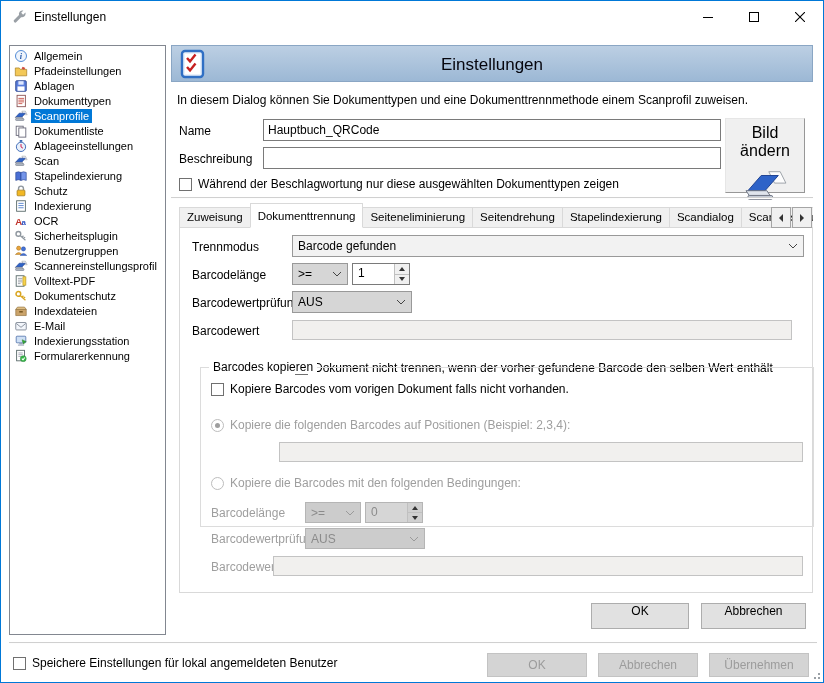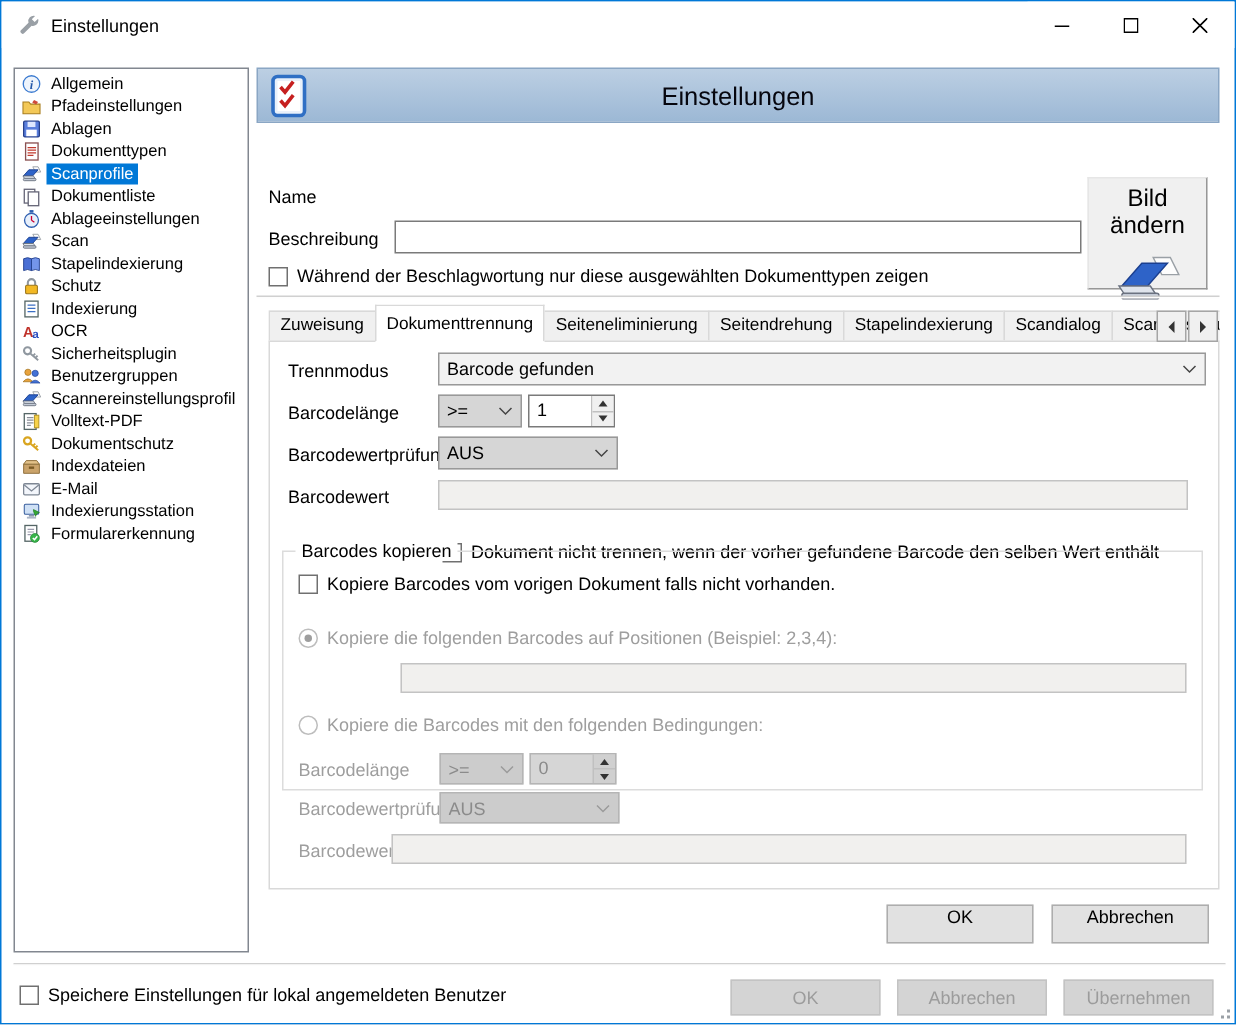--- a/index.html
+++ b/index.html
@@ -69,21 +69,21 @@
   .spinbtns { width:15px; border-left:1px solid #c0c0c0; display:flex; flex-direction:column; }
   .spinbtn { flex:1; background:#f0f0f0; display:flex; align-items:center; justify-content:center; }
   .spinbtn + .spinbtn { border-top:1px solid #c0c0c0; }
   .tri-up { width:0; height:0; border:3.5px solid transparent; border-bottom:4px solid #333; margin-top:-3px; }
   .tri-down { width:0; height:0; border:3.5px solid transparent; border-top:4px solid #333; margin-bottom:-3px; }
   .spinner.dis { background:#d6d6d6; border-color:#b5b5b5; }
   .spinner.dis .sval { color:#8b8b8b; }
   .spinner.dis .spinbtn { background:#d0d0d0; }
   .dtext { position:absolute; height:20px; background:#f1f0ee; border:1px solid #c3c3c3; }
 
-  .groupbox { position:absolute; left:8px; top:139px; width:614px; height:160px; border:1px solid #dcdcdc; }
+  .groupbox { position:absolute; left:20px; top:139px; width:614px; height:160px; border:1px solid #dcdcdc; }
   .gb-title { position:absolute; top:-8px; left:8px; background:#fff; padding:0 4px; font-size:12px; }
   .graytext { color:#9e9e9e; }
 
   .btn { position:absolute; height:26px; background:#e1e1e1; border:1px solid #adadad; font:12px "Liberation Sans",sans-serif; text-align:center; cursor:default; }
   .btn.small { height:24px; }
   .btn.disbtn { background:#d4d4d4; border:1px solid #c3c3c3; color:#9c9c9c; }
 
   .footer-sep { position:absolute; left:8px; top:641px; width:808px; height:2px; border-top:1px solid #d0d0d0; border-bottom:1px solid #fdfdfd; }
   .grip { position:absolute; right:3px; bottom:3px; width:10px; height:10px; }
   .grip i { position:absolute; width:2px; height:2px; background:#9aa0a6; }
@@ -332,22 +332,24 @@
       <span class="banner-icon">
         <svg viewBox="0 0 30 30" width="30" height="30">
           <rect x="4" y="2" width="21" height="26" rx="3" fill="#e9f1fb" stroke="#2f6fc4" stroke-width="2.4"></rect>
           <rect x="7" y="5" width="15" height="20" fill="#fff"></rect>
           <path d="M9 9 l3 3.4 5.5 -7" stroke="#c62020" stroke-width="2.4" fill="none"></path>
           <path d="M9 18 l3 3.4 5.5 -7" stroke="#c62020" stroke-width="2.4" fill="none"></path>
         </svg>
       </span>
       <div class="banner-title">Einstellungen</div>
     </div>
+    <div class="desc">In diesem Dialog können Sie Dokumenttypen und eine Dokumenttrennmethode einem Scanprofil zuweisen.</div>
 
     <div class="flabel" style="left:8px; top:79px;">Name</div>
+    <input class="tbox" style="left: 92px; top: 74px; width: 458px;" value="Hauptbuch_QRCode">
 
     <div class="flabel" style="left:8px; top:107px;">Beschreibung</div>
     <input class="tbox" style="left: 92px; top: 102px; width: 458px;" value="">
 
     <div class="cbrow" style="left:8px; top:132px;">
       <span class="cbox"></span>
       <span>Während der Beschlagwortung nur diese ausgewählten Dokumenttypen zeigen</span>
     </div>
 
     <div class="imgpanel">

